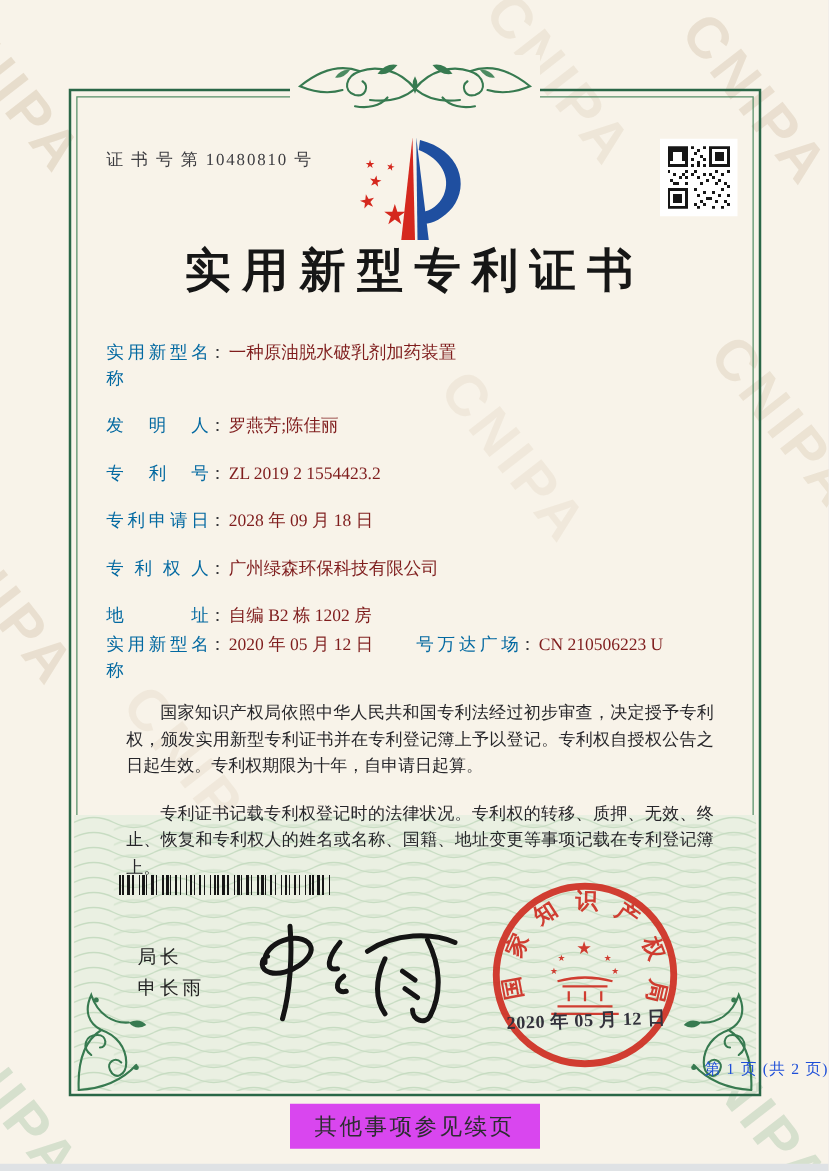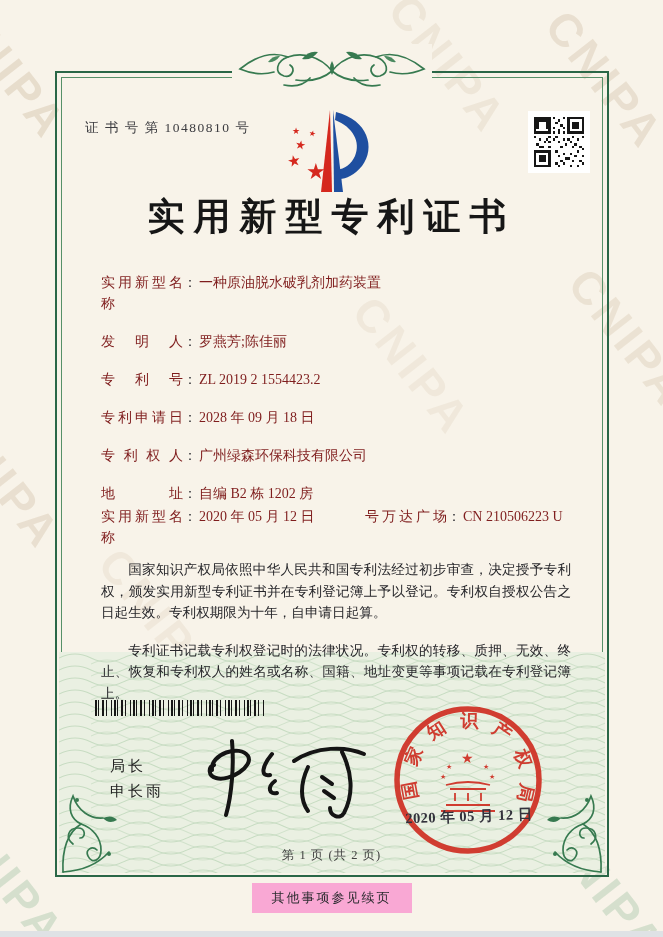--- a/index.html
+++ b/index.html
@@ -18,41 +18,41 @@
   .corner.br{right:56px;bottom:63px;transform:scaleX(-1);}
   .cert-no{position:absolute;left:85px;top:119px;font-size:13.5px;letter-spacing:1.5px;color:#3c3c40;}
   .logo{position:absolute;left:270px;top:104px;}
   .qr-wrap{position:absolute;left:528px;top:111px;width:62px;height:62px;background:#ffffff;
            display:flex;align-items:center;justify-content:center;}
   .title{position:absolute;left:0;right:0;top:192px;margin:0;text-align:center;font-size:37px;
          font-weight:bold;letter-spacing:9px;color:#161616;}
   .fields{position:absolute;left:85px;top:272px;right:70px;font-size:14px;}
   .frow{line-height:21px;margin-bottom:17px;display:flex;align-items:flex-start;}
   .frow.tight{margin-bottom:2px;}
-  .flabel{display:inline-block;width:82px;flex:0 0 82px;text-align:justify;text-align-last:justify;color:#7f1d1d;margin-left:16px;}
+  .flabel{display:inline-block;width:82px;flex:0 0 82px;text-align:justify;text-align-last:justify;color:#0369a1;}
   .fcolon{display:inline-block;width:16px;flex:0 0 16px;color:#35353a;}
   .fvalue{color:#7f1d1d;}
   .v-fixed{display:inline-block;width:150px;}
   .paras{position:absolute;left:85px;top:543px;right:76px;font-size:13.6px;line-height:21.6px;
          text-align:justify;color:#26262a;}
   .paras p{margin:16px;text-indent:2em;}
   .barcode{position:absolute;left:95px;top:700px;width:170px;height:16px;
     background:repeating-linear-gradient(90deg,#161616 0 2px,transparent 2px 3px,#161616 3px 4px,
       transparent 4px 7px,#161616 7px 9px,transparent 9px 11px,#161616 11px 12px,transparent 12px 16px,
       #161616 16px 17px,transparent 17px 19px);}
   .signoff{position:absolute;left:110px;top:753px;font-size:15px;letter-spacing:3px;color:#222;
            font-family:"Liberation Sans","DejaVu Sans",sans-serif;line-height:25px;}
   .signature{position:absolute;left:196px;top:736px;}
   .seal{position:absolute;left:389px;top:701px;}
   .seal-date{position:absolute;left:394px;top:807px;width:150px;font-size:14.5px;font-weight:bold;
              color:#33323c;letter-spacing:0.5px;transform:rotate(-2deg);text-align:center;}
-  .page-num{position:absolute;left:0;right:0;top:847px;text-align:center;font-size:12.5px;
-            letter-spacing:1px;color:#404040;}
-  .foot-note{position:absolute;left:50%;top:883px;transform:translateX(-50%);background:#f9a8d4;
-             padding:6px 20px;font-size:13px;letter-spacing:2px;color:#2c2c30;}
+  .page-num{position:absolute;left:0;right:0;top:847px;text-align:right;font-size:12.5px;
+            letter-spacing:1px;color:#1d4ed8;}
+  .foot-note{position:absolute;left:50%;top:883px;transform:translateX(-50%);background:#d946ef;
+             padding:6px 20px;font-size:18px;letter-spacing:2px;color:#2c2c30;}
   .bottom-strip{position:absolute;left:0;right:0;bottom:0;height:6px;background:#dfe2e5;}
 </style>
 </head>
 <body>
 
 <div class="page">
 
   <div class="wm" style="left:-20px;top:-10px;opacity:.34;">CNIPA</div>
   <div class="wm" style="left:420px;top:-16px;opacity:.20;">CNIPA</div>
   <div class="wm" style="left:577px;top:0px;opacity:.30;">CNIPA</div>

